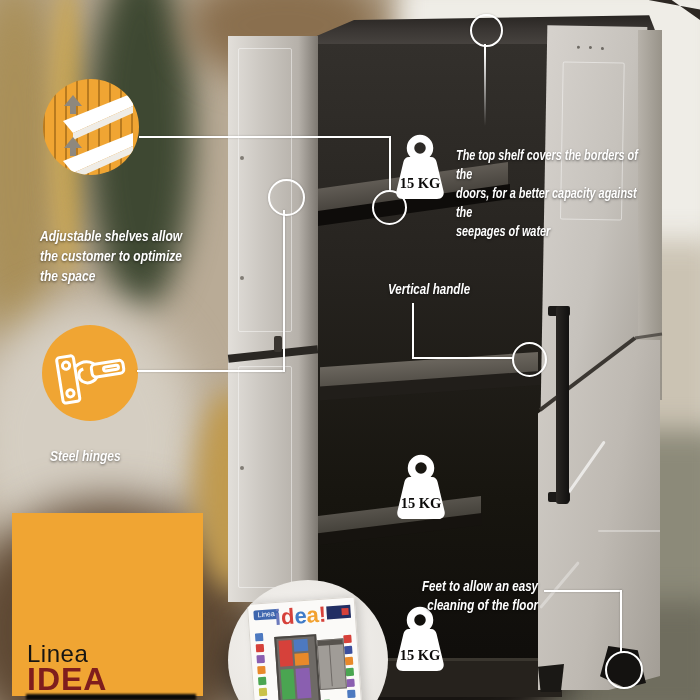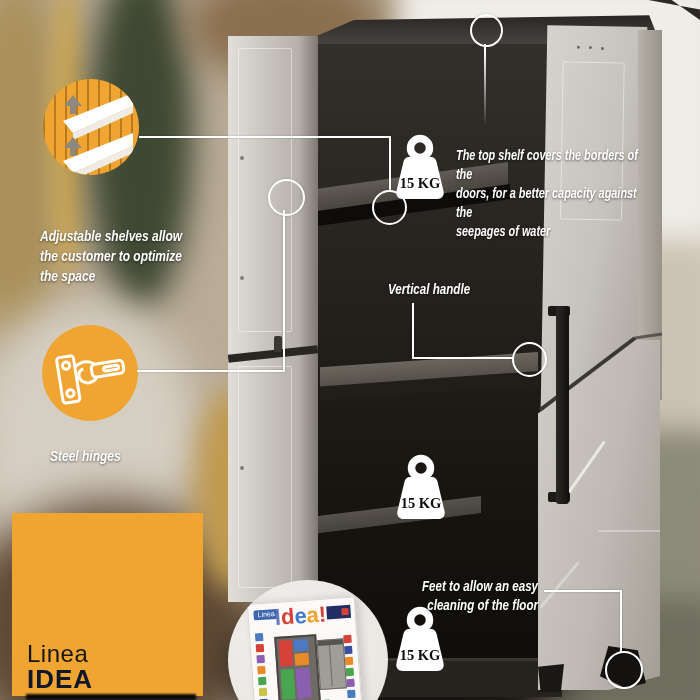--- a/index.html
+++ b/index.html
@@ -23,21 +23,21 @@
          box-shadow:0 0 2px rgba(0,0,0,.25);background:transparent;}
   .fadeline{position:absolute;width:2px;
          background:linear-gradient(to bottom,#fff 10%,rgba(255,255,255,0));}
   
   .icircle{position:absolute;border-radius:50%;overflow:hidden;background:var(--accent,#f0a533);}
   .stripes{position:absolute;inset:0;
     background:repeating-linear-gradient(90deg,rgba(116,70,6,.45) 0 2px,rgba(116,70,6,0) 2px 11px);}
   
   #brand-square{background:var(--accent,#f0a533);}
   .brand-line1{font-size:24px;font-weight:400;color:#161513;letter-spacing:.5px;line-height:25px;}
-  .brand-line2{font-size:26px;font-weight:800;color:#0f172a;letter-spacing:1px;line-height:27px;}
+  .brand-line2{font-size:32px;font-weight:800;color:#7f1d1d;letter-spacing:1px;line-height:27px;}
   
   .doorframe{position:absolute;border:1px solid rgba(255,255,255,.45);border-radius:2px;}
   .streak{position:absolute;background:rgba(255,255,255,.65);border-radius:2px;}
   
   .thumbcol span{display:block;width:8px;height:8px;margin:3px 0;border-radius:1px;}
 </style>
 </head>
 <body>
 
 <div id="stage">

